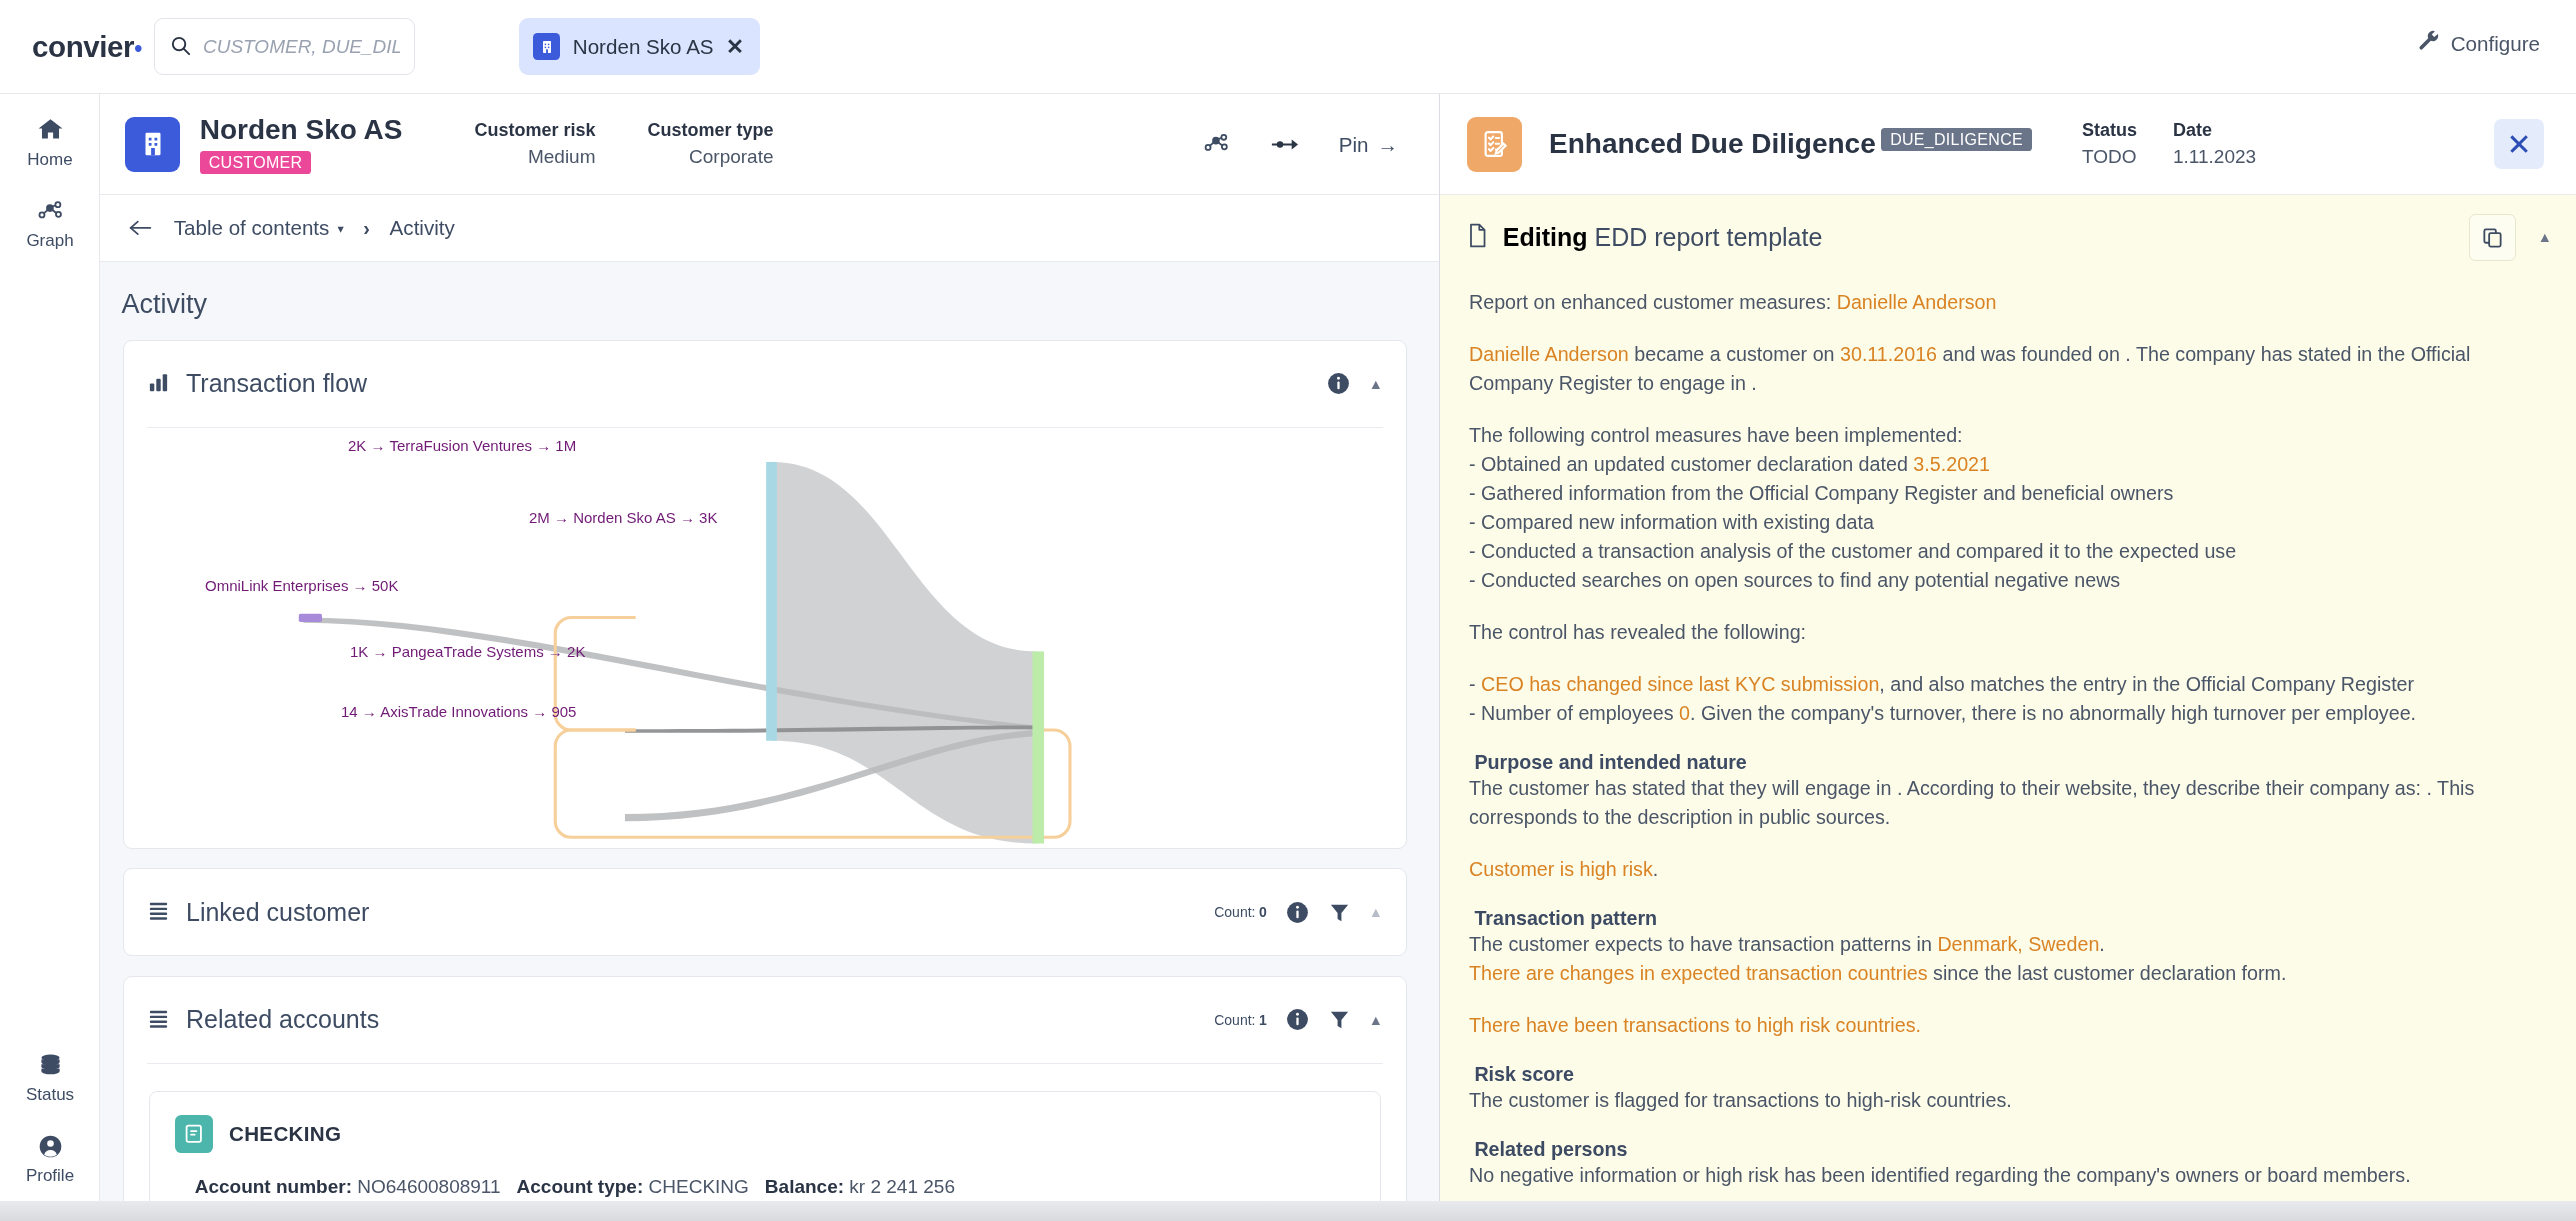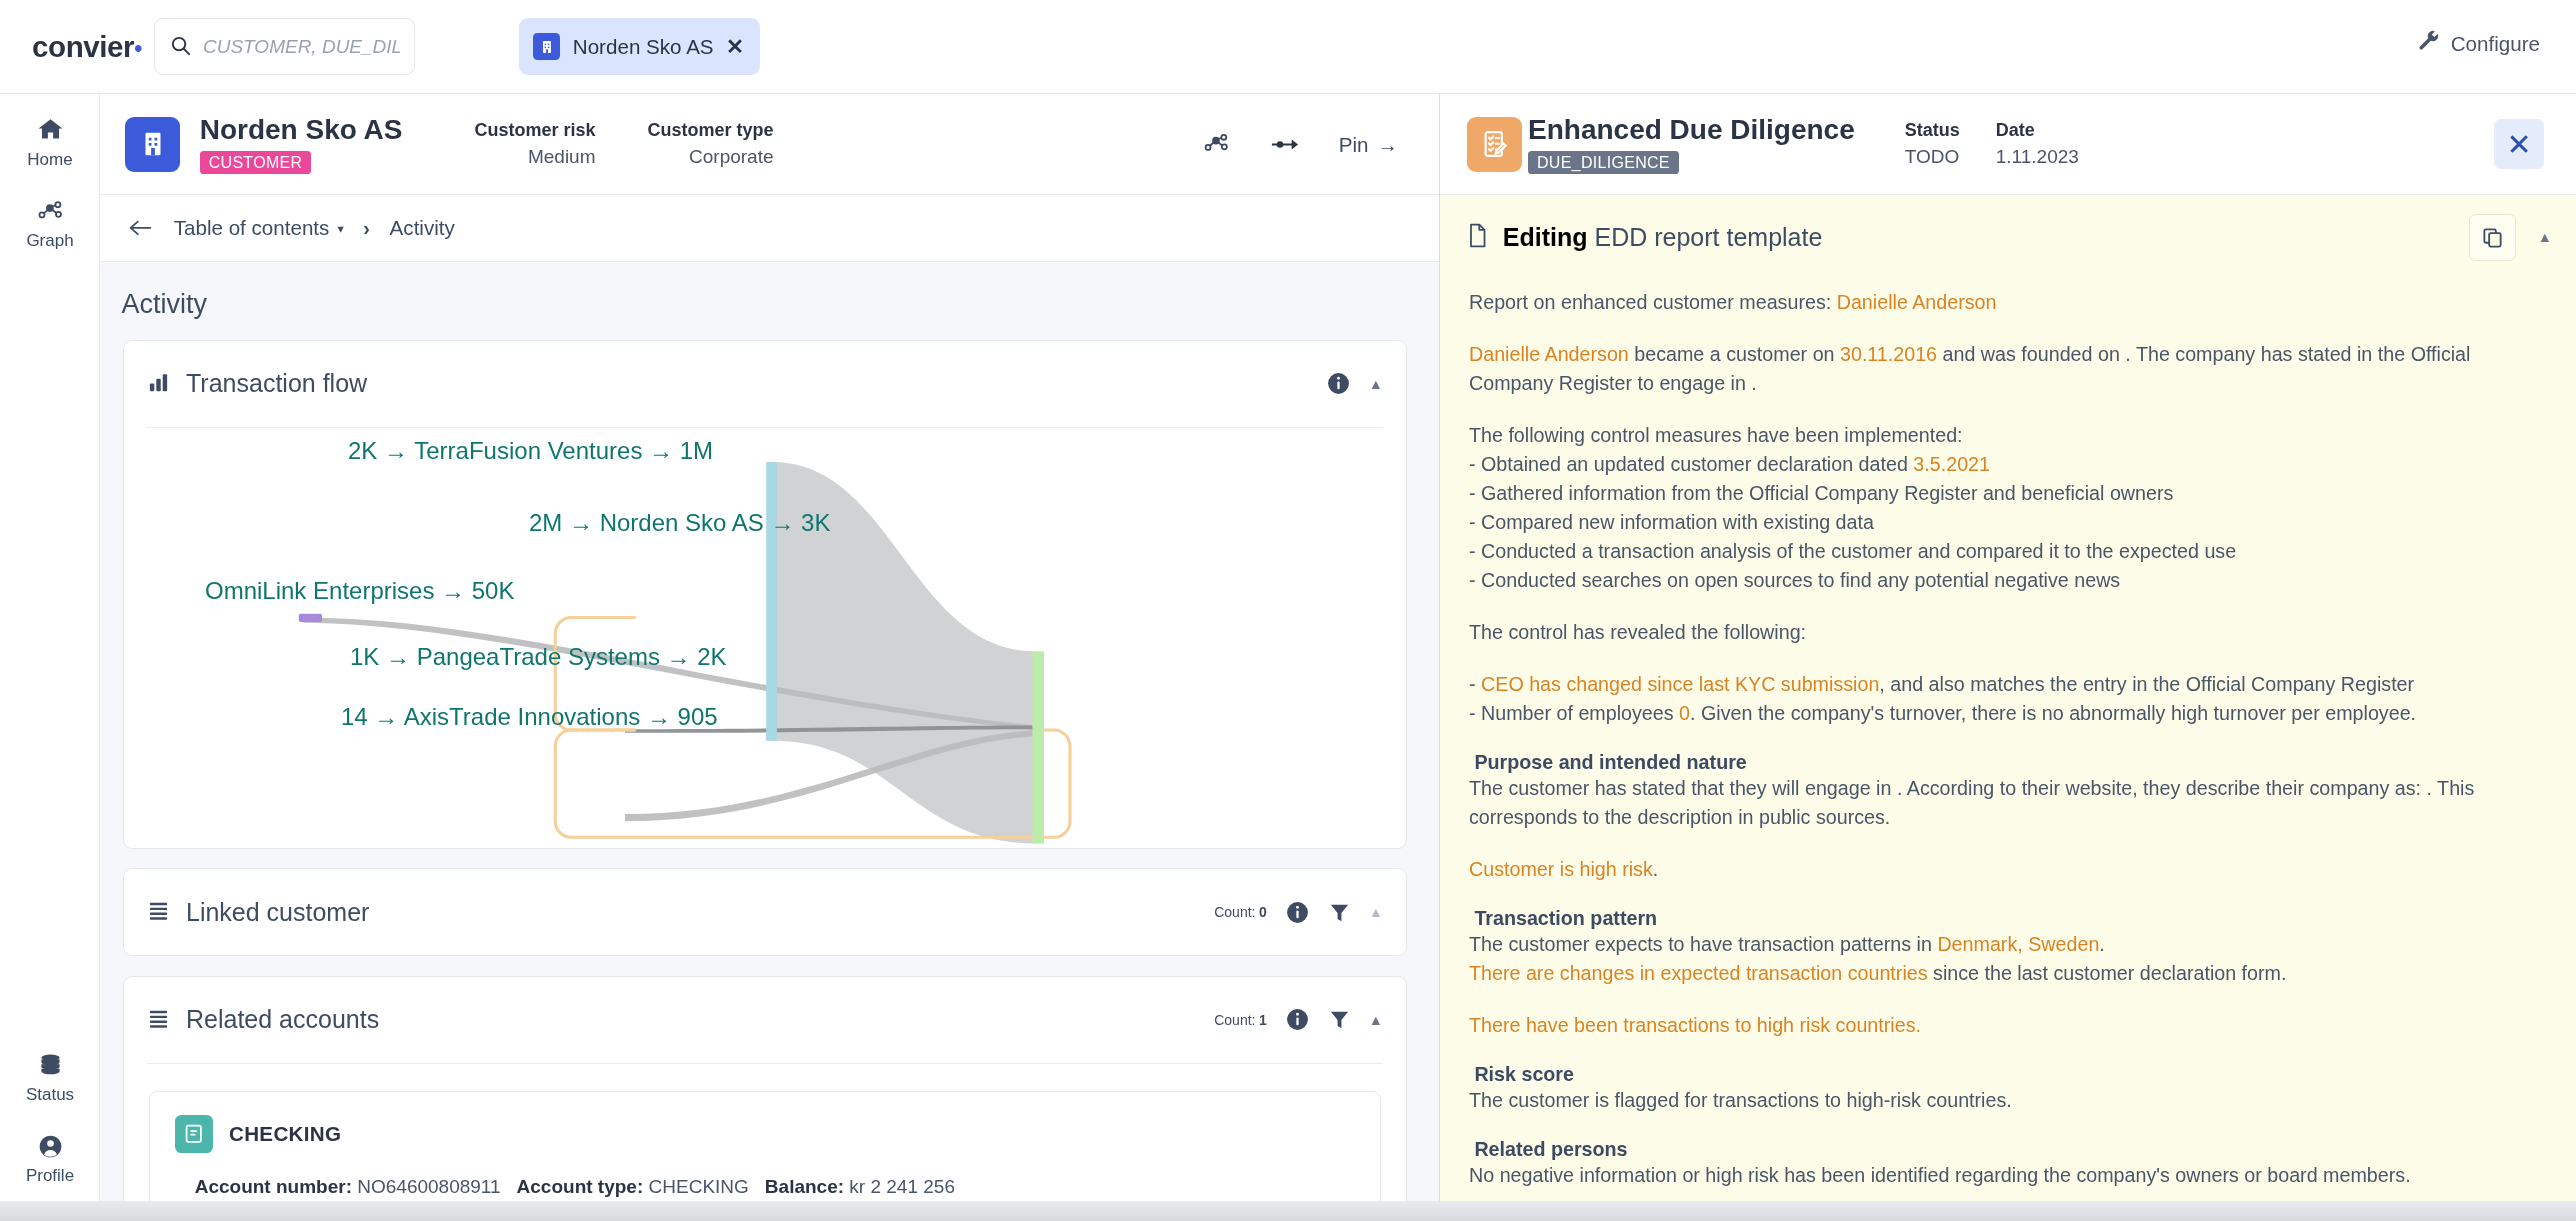--- a/index.html
+++ b/index.html
@@ -128,21 +128,21 @@
   .count-txt { font-size: 14px; color: #3e4c63; }
   .count-txt b { font-weight: 700; margin-left: 3.6px; }
   .divider { height: 0.9px; background: #e9ebf0; margin: 0 23px; }
   .icon-btn { cursor: pointer; display: flex; align-items: center; }
   .caret-up { font-size: 14.3px; color: #6b7589; cursor: pointer; }
   .caret-up.dim { color: #b6bcc8; }
 
   
   .sankey-wrap { position: relative; height: 420px; }
   .sankey-label {
-    position: absolute; font-size: 24px; color: #0f766e; white-space: nowrap;
+    position: absolute; font-size: 15px; color: #701a75; white-space: nowrap;
   }
 
   
   .acct-box {
     margin: 27px 25px 25px 25px; border: 0.9px solid #e4e7ec; border-radius: 8px; padding: 23px 25px 27px 25px;
   }
   .acct-top { display: flex; align-items: center; gap: 16px; }
   .acct-icon {
     width: 38px; height: 38px; border-radius: 6.3px; background: #4db6ac;
     display: flex; align-items: center; justify-content: center;
@@ -160,21 +160,21 @@
     overflow: hidden;
   }
   .rp-header {
     position: relative; height: 101px; background: #fff;
     border-bottom: 0.9px solid #e8eaee; display: flex; align-items: center;
   }
   .rp-avatar {
     margin-left: 27px; width: 55px; height: 55px; border-radius: 9px;
     background: #f0a868; display: flex; align-items: center; justify-content: center;
   }
-  .rp-title-wrap { margin-left: 6px; display: flex; flex-direction: column; gap: 5.4px; }
+  .rp-title-wrap { margin-left: 27px; display: flex; flex-direction: row; gap: 5.4px; }
   .rp-title { font-size: 28px; font-weight: 700; color: #2b3445; }
   .rp-badge {
     align-self: flex-start; background: #6b7589; color: #fff; font-size: 16px;
     padding: 2.7px 9px; border-radius: 3.6px; letter-spacing: 0.3px;
   }
   .rp-meta { margin-left: 50px; display: flex; flex-direction: column; gap: 5.4px; }
   .rp-close {
     position: absolute; right: 32px; top: 50%; transform: translateY(-50%);
     width: 50px; height: 50px; border-radius: 7.2px; background: #e4ecfb;
     display: flex; align-items: center; justify-content: center; cursor: pointer;

